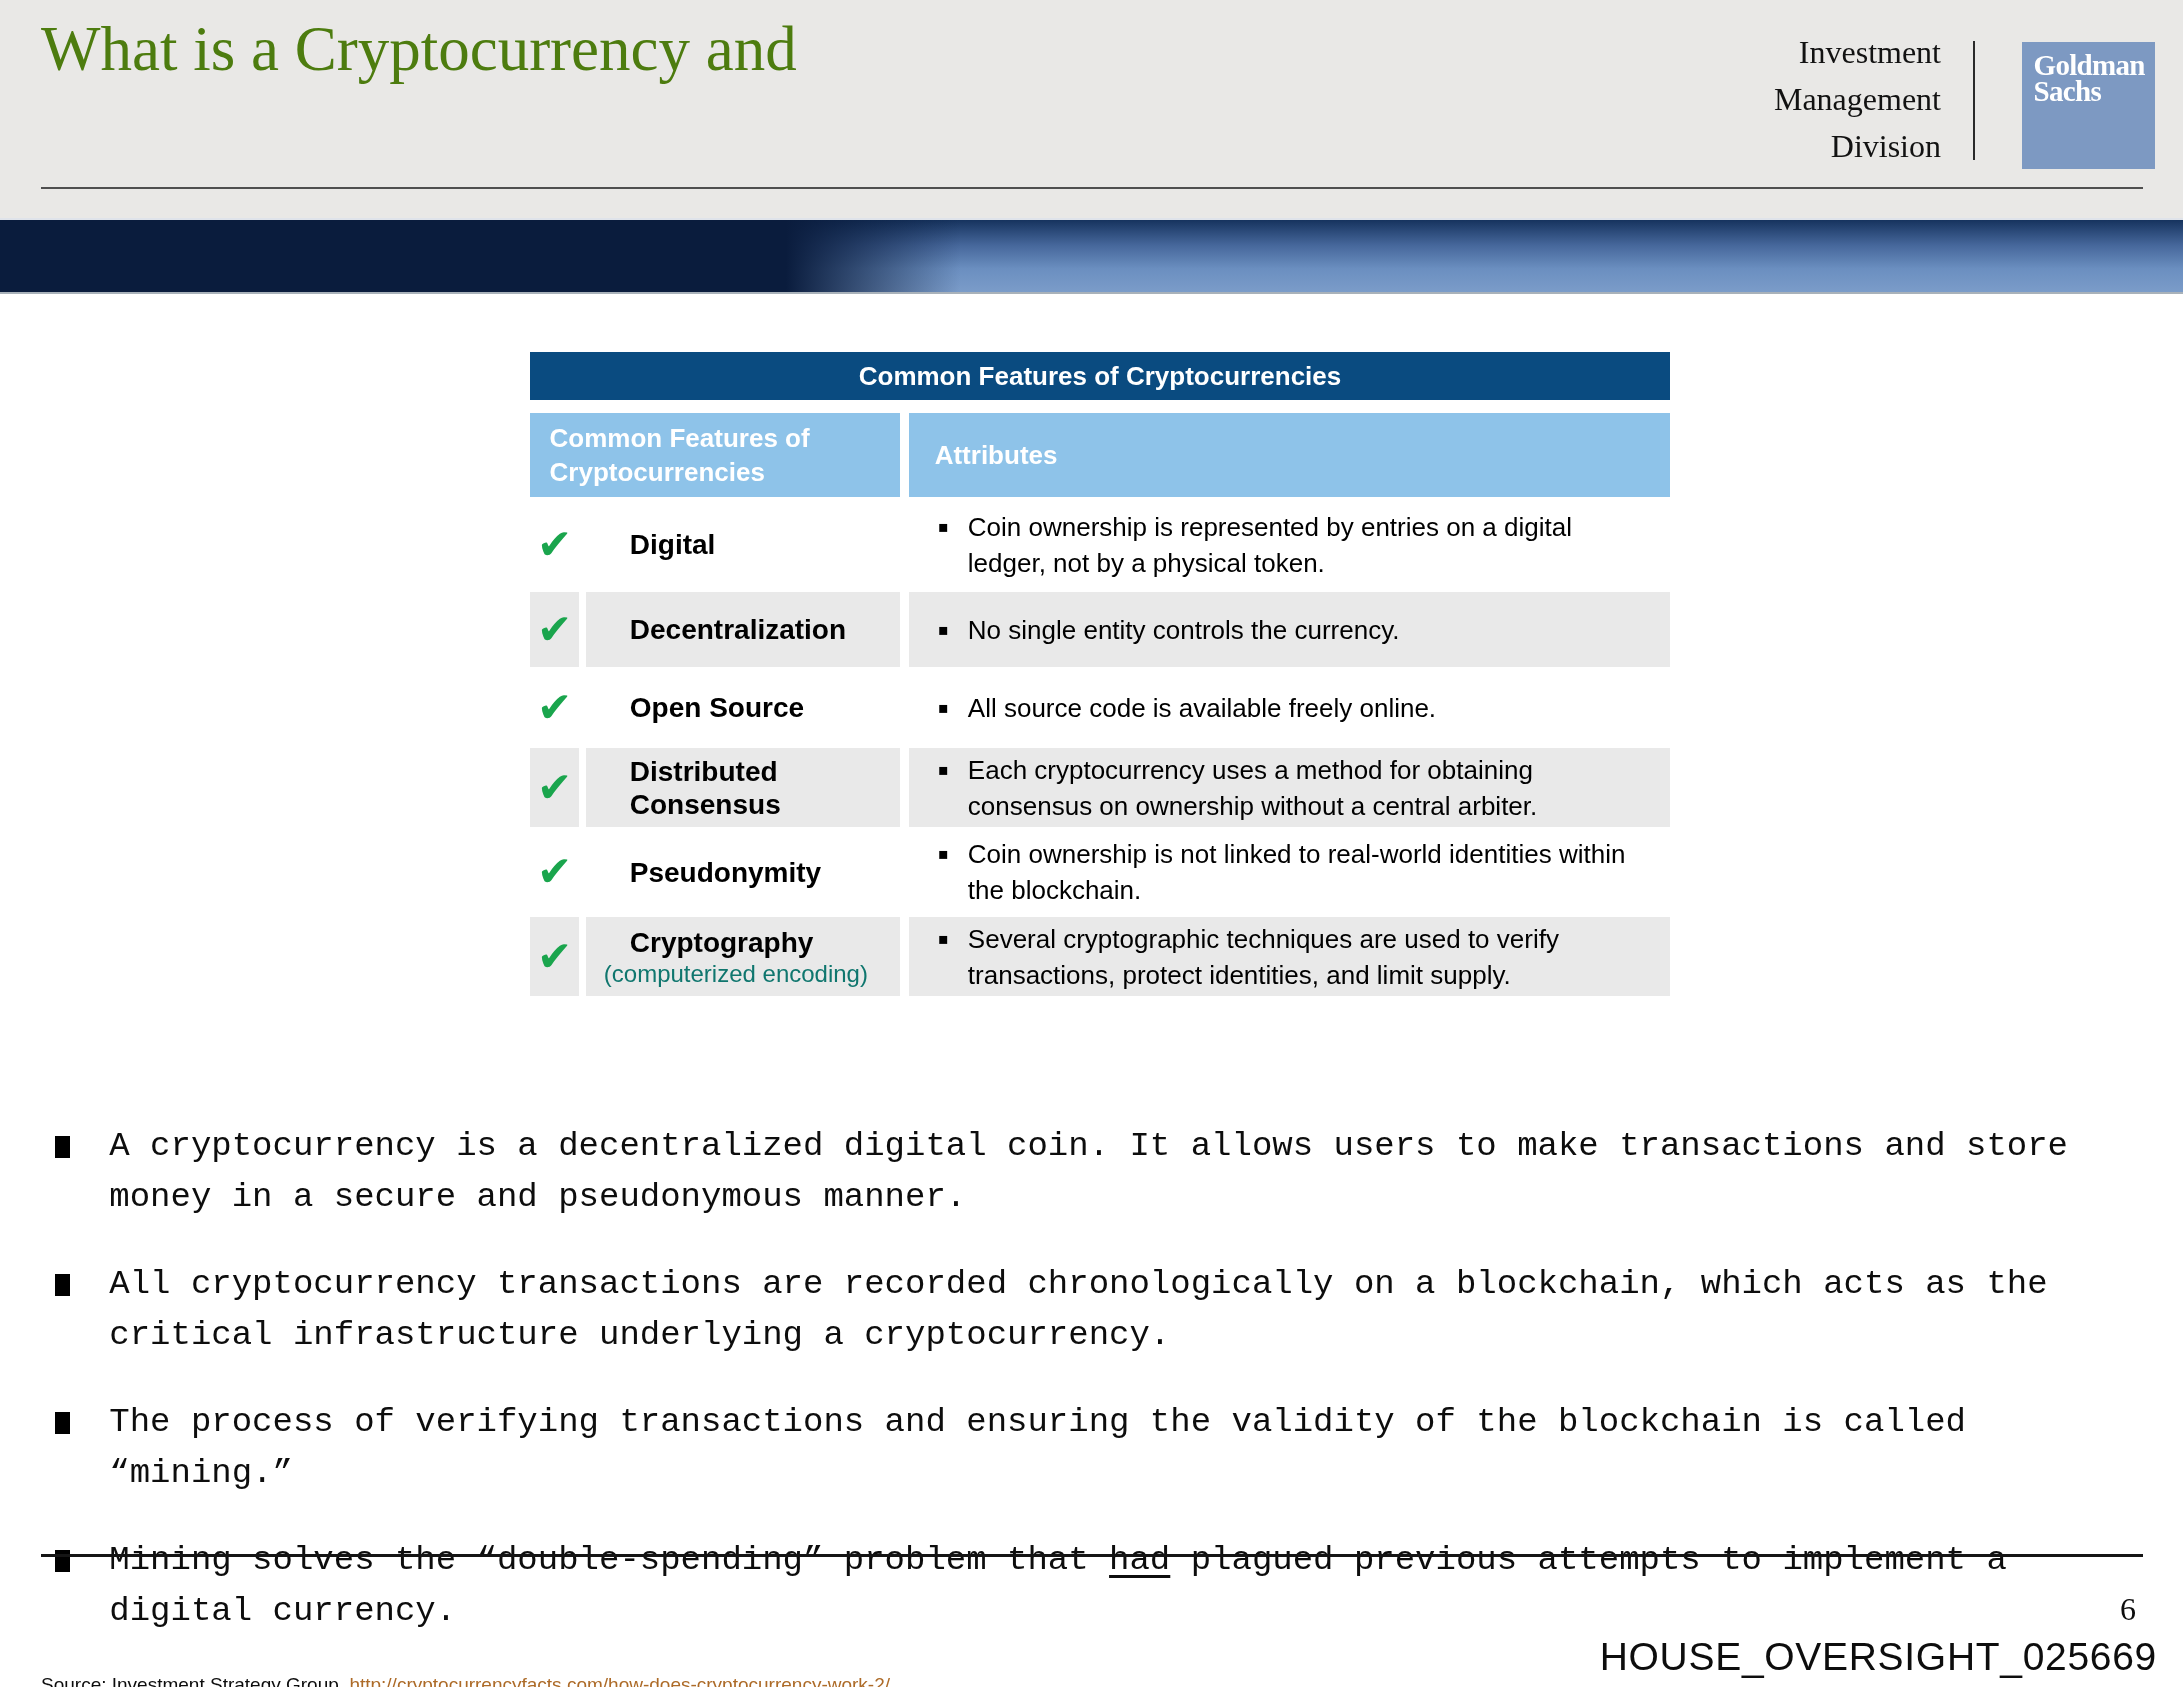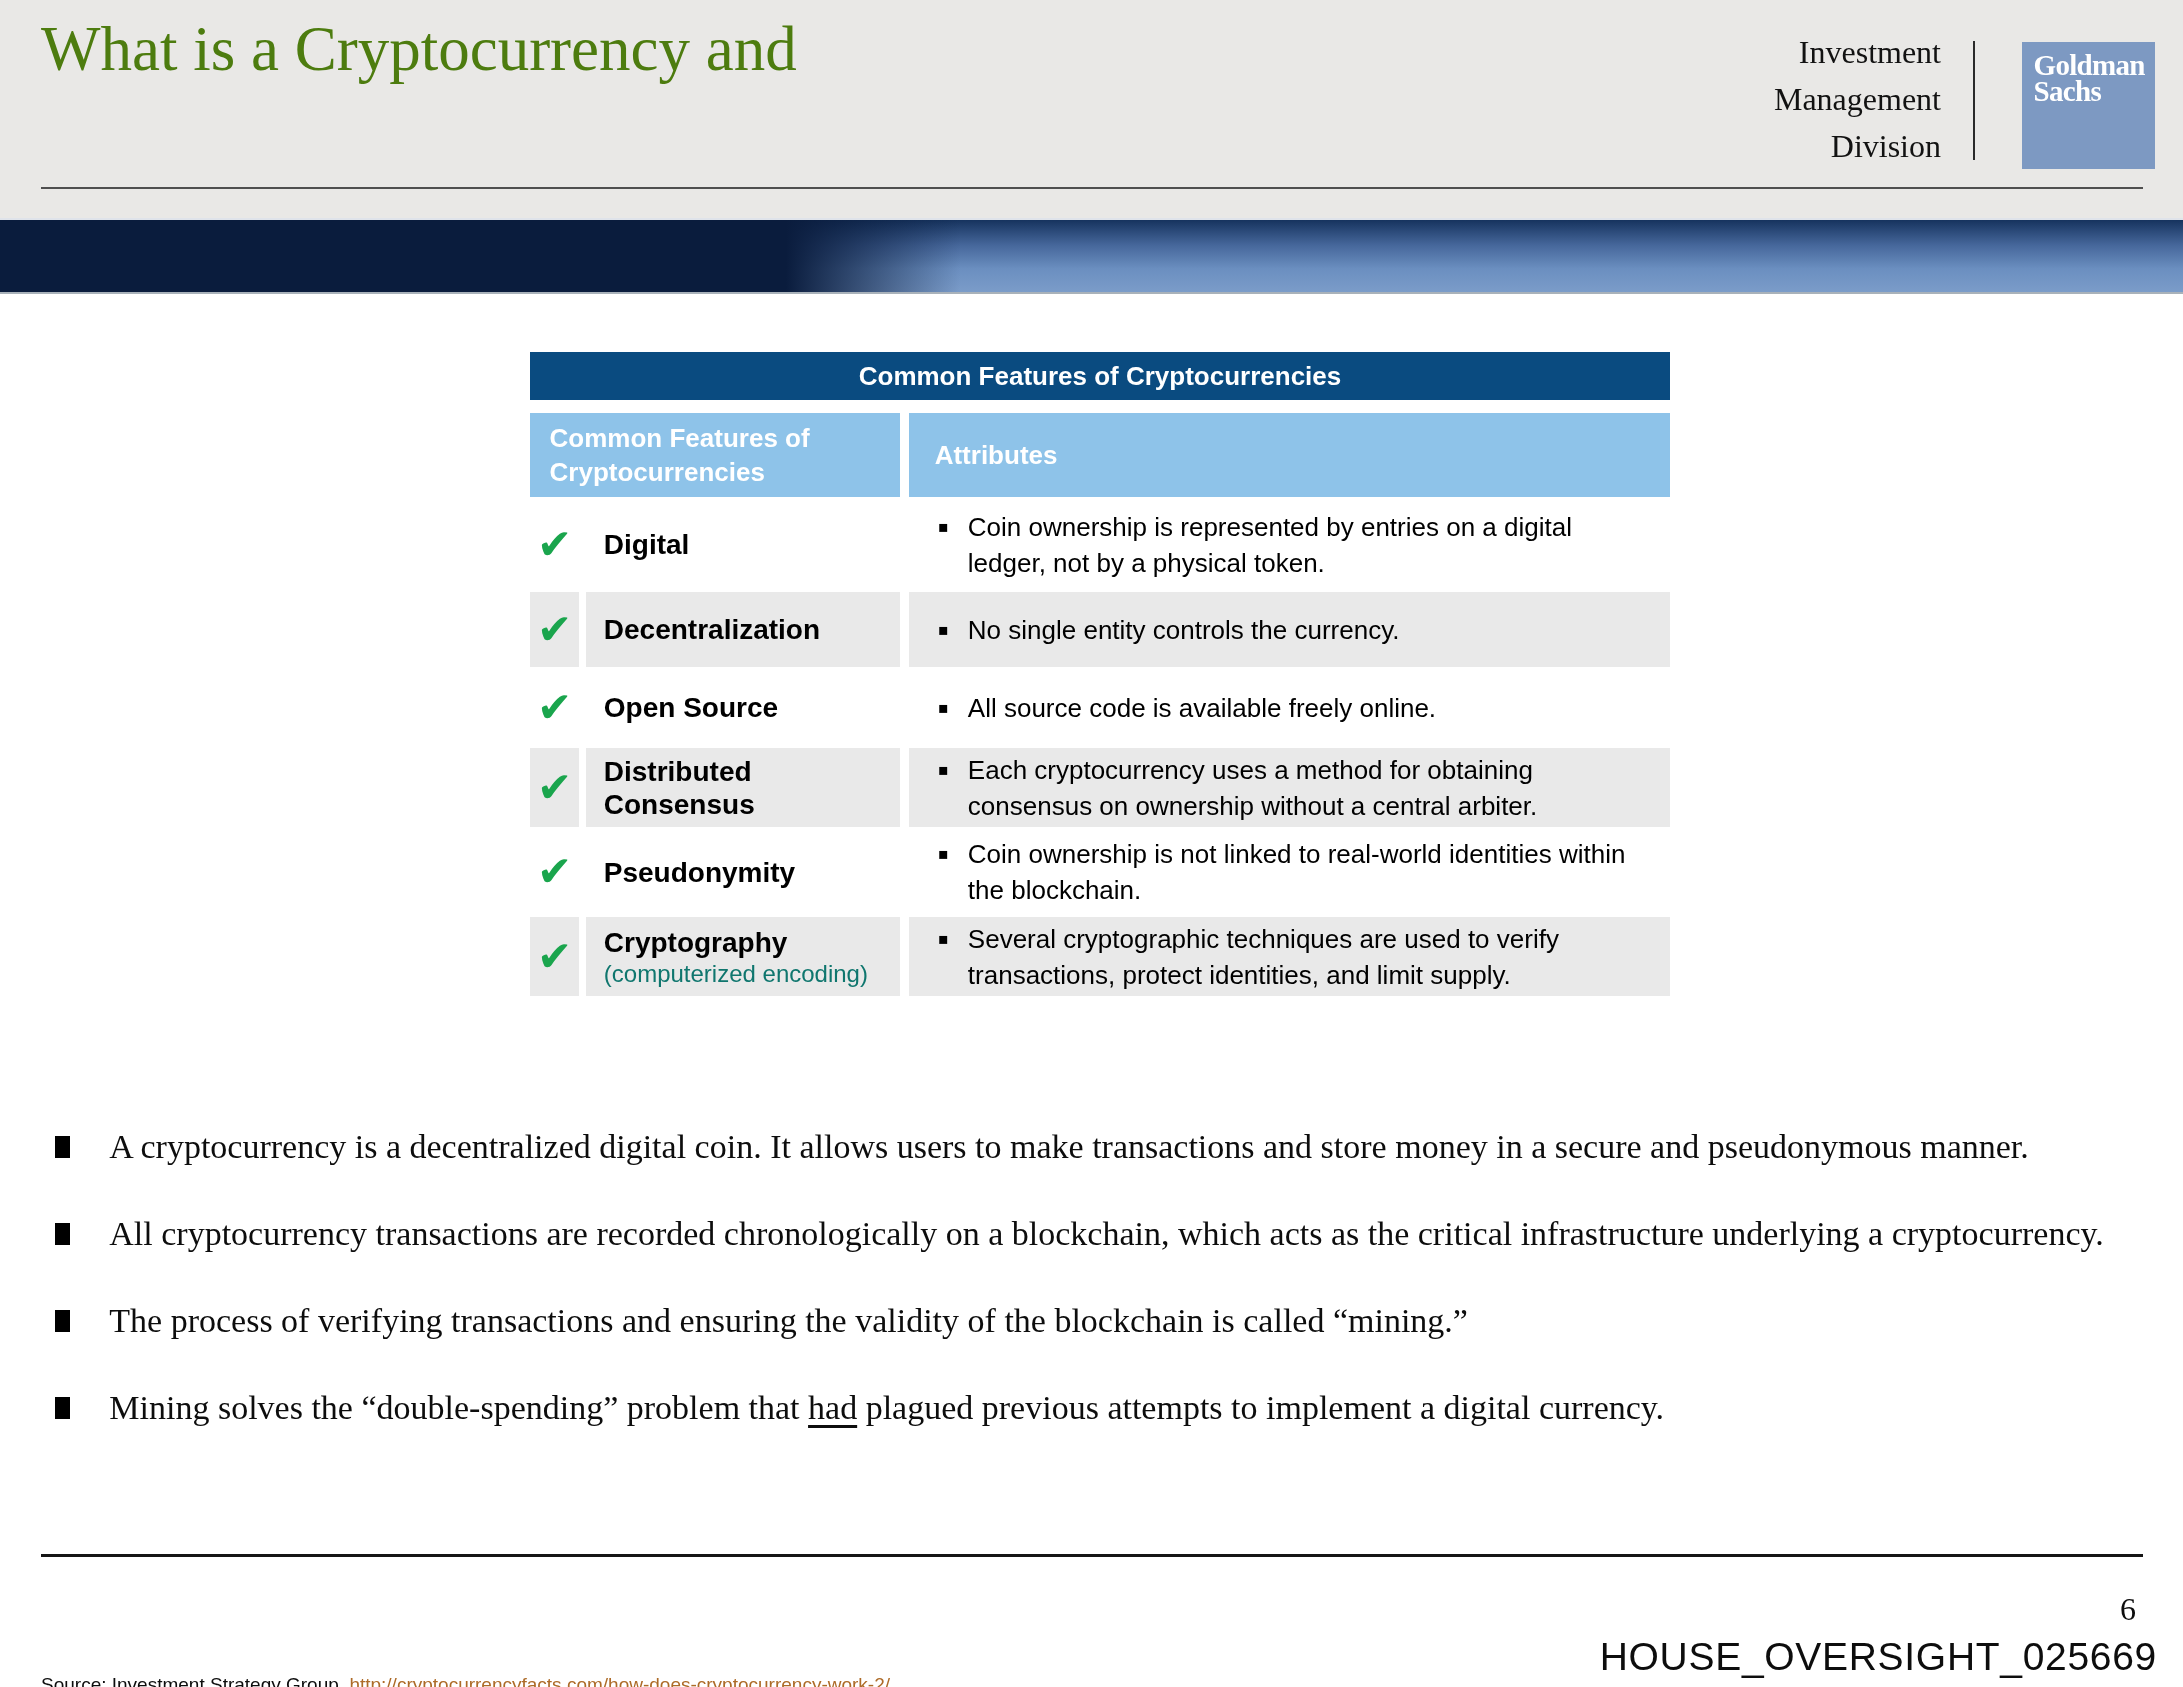--- a/index.html
+++ b/index.html
@@ -41,34 +41,34 @@
   .t-body .t-row:nth-of-type(2){height:75px;}
   .t-body .t-row:nth-of-type(3){height:81px;}
   .t-body .t-row:nth-of-type(4){height:79px;}
   .t-body .t-row:nth-of-type(5){height:90px;}
   .t-body .t-row:nth-of-type(6){height:79px;}
   .cell{display:flex;align-items:center;box-sizing:border-box;background:transparent;}
   .t-body .t-row:nth-of-type(even) .cell{background:#e9e9e9;}
   .c-check{width:49px;margin-right:7.3px;justify-content:center;}
   .check{font-family:"DejaVu Sans",sans-serif;font-size:42px;color:#1aa54d;line-height:1;}
   .c-name{width:314px;margin-right:8.7px;padding-left:17.5px;}
-  .name{font-weight:bold;font-size:28px;line-height:33px;color:#000;}
+  .name{font-weight:bold;font-size:28px;line-height:33px;color:#000;margin-left:26px;}
   .note{font-weight:normal;font-size:24px;line-height:29px;color:#0f766e;}
   .c-attr{flex:1;padding-left:29px;padding-right:17.5px;}
   .attr-inner{display:flex;}
   .sq-bullet{font-family:"DejaVu Sans",sans-serif;font-size:16px;line-height:36px;
              margin-right:19px;color:#000;flex:none;}
   .attr-text{font-size:26px;line-height:36px;color:#000;}
 
   
   .bullets{position:absolute;left:55px;top:1121px;width:2070px;
            font-family:"Liberation Serif","DejaVu Serif",serif;font-size:34px;line-height:51px;color:#0d0d0d;}
   .b-item{display:flex;margin-bottom:36px;}
   .b-marker{width:15.3px;height:22px;background:#000;margin:15.3px 39px 0 0;flex:none;}
-  .b-text{flex:1;}
+  .b-text{flex:1;font-family:Liberation Mono, monospace;}
   .b-text .u{text-decoration:underline;text-decoration-thickness:2.9px;text-underline-offset:5.8px;}
 
   
   .footer-rule{position:absolute;left:41px;top:1554px;width:2102px;height:2.9px;background:#151515;}
   .source{position:absolute;left:41px;top:1662px;font-size:19px;color:#0d0d0d;margin-top:12px;}
   .source-link{color:#ad6b28;text-decoration:underline;text-decoration-thickness:2.2px;cursor:pointer;}
   .page-num{position:absolute;right:47px;top:1591px;font-family:"Liberation Serif","DejaVu Serif",serif;
             font-size:32px;color:#0d0d0d;}
   .bates{position:absolute;right:26px;top:1635px;font-size:39px;color:#0d0d0d;letter-spacing:0.7px;}
 </style>

